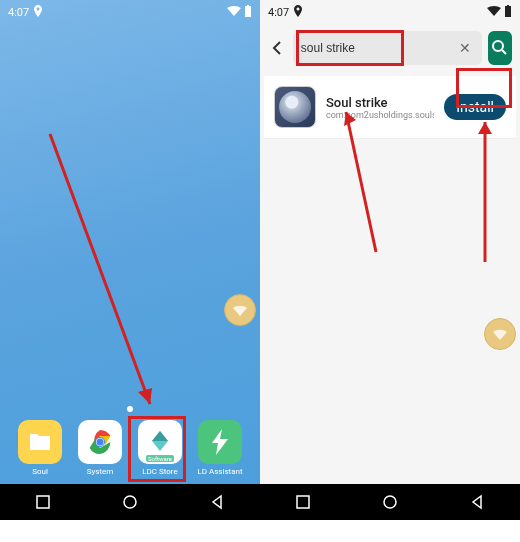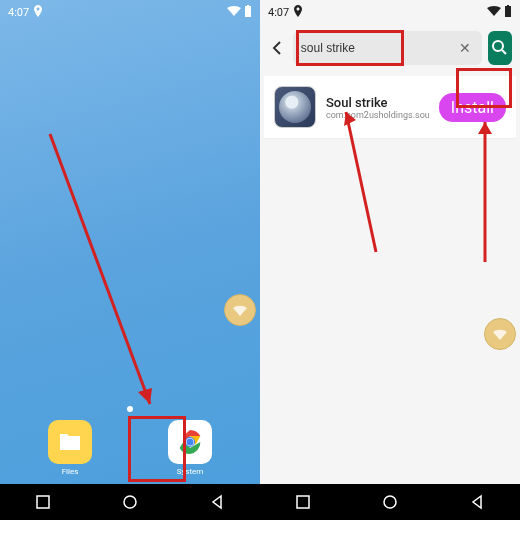--- a/index.html
+++ b/index.html
@@ -48,21 +48,21 @@
     .search-input { flex: 1; border: none; background: transparent; font-size: 12px; outline: none; color: #333; }
     .clear-x { width: 18px; height: 18px; color: #666; display: flex; align-items: center; justify-content: center; font-size: 14px; }
     .search-btn { width: 36px; height: 34px; background: #0a7d5e; border-radius: 6px; display: flex; align-items: center; justify-content: center; }
     
     .result-card { background: #fff; margin: 4px 4px 0 4px; padding: 10px; display: flex; align-items: center; gap: 10px; border-bottom: 1px solid #eee; }
     .app-icon { width: 42px; height: 42px; border-radius: 8px; background: linear-gradient(135deg, #4a5a7a, #2c3a5a); border: 1px solid #ccc; position: relative; overflow: hidden; }
     .app-icon::after { content: ''; position: absolute; inset: 4px; background: radial-gradient(circle at 40% 35%, #e8eef5 6px, #b8c5d5 7px, #6a7a9a 20px); border-radius: 50%; }
     .app-text { flex: 1; overflow: hidden; }
     .app-title { font-size: 13px; color: #222; font-weight: 500; }
     .app-package { font-size: 9px; color: #888; overflow: hidden; }
-    .install-btn { background: #d946ef; color: #fff; border-radius: 14px; padding: 5px 12px; font-size: 16px; }
+    .install-btn { background: #0c4a6e; color: #fff; border-radius: 14px; padding: 5px 12px; font-size: 14px; }
     
     .red-box { position: absolute; border: 3px solid #d32020; pointer-events: none; }
     .arrow { position: absolute; pointer-events: none; }
     .arrow svg { display: block; }
   </style>
 </head>
 <body>
 
 <div class="container">
 
@@ -100,36 +100,54 @@
 
       <div class="page-dot"></div>
 
       <div class="dock">
         <div class="dock-item">
           <div class="dock-icon files-icon">
             <svg width="24" height="20" viewBox="0 0 24 20">
                 <path d="M2 2h7l2 2h11v14H2V2z" fill="#fff"></path>
               </svg>
           </div>
-          <div class="dock-label">Files</div>
+          <div class="dock-label">Soul</div>
         </div>
         <div class="dock-item">
           <div class="dock-icon browser-icon">
             <svg width="28" height="28" viewBox="0 0 28 28">
                 <circle cx="14" cy="14" r="12" fill="#fff"></circle>
                 <path d="M14 2a12 12 0 0 1 10.4 6H14l-5 8.7A12 12 0 0 1 14 2z" fill="#ea4335"></path>
                 <path d="M14 26a12 12 0 0 1-10.4-6L9 11.3 14 20l10.4-6A12 12 0 0 1 14 26z" fill="#34a853"></path>
                 <path d="M24.4 8l-5 8.7L14 8h10.4z" fill="#fbbc05"></path>
                 <circle cx="14" cy="14" r="5" fill="#4285f4"></circle>
                 <circle cx="14" cy="14" r="4" fill="#fff"></circle>
                 <circle cx="14" cy="14" r="3.5" fill="#4285f4"></circle>
               </svg>
           </div>
           <div class="dock-label">System</div>
         </div>
+        <div class="dock-item">
+          <div class="dock-icon ldc-icon">
+            <svg width="30" height="30" viewBox="0 0 30 30">
+                <path d="M15 4l-8 10 8 10 8-10z" fill="#5cc9c9"></path>
+                <path d="M15 4l-8 10h16z" fill="#3a9d9d"></path>
+              </svg>
+            <div style="position:absolute;bottom:2px;font-size:6px;background:#5cc9a3;color:#fff;padding:0 2px;border-radius:2px">Software</div>
+          </div>
+          <div class="dock-label">LDC Store</div>
+        </div>
+        <div class="dock-item">
+          <div class="dock-icon ld-icon">
+            <svg width="20" height="26" viewBox="0 0 20 26">
+                <path d="M12 0L2 14h6l-2 12L18 10h-8z" fill="#fff"></path>
+              </svg>
+          </div>
+          <div class="dock-label">LD Assistant</div>
+        </div>
       </div>
 
       <div class="red-box" style="bottom:2px; left:128px; width:58px; height:66px;"></div>
 
       <div class="arrow" style="top:100px; left:40px;">
         <svg width="140" height="300">
             <line x1="10" y1="10" x2="110" y2="280" stroke="#d32020" stroke-width="3"></line>
             <polygon points="110,280 98,268 112,264" fill="#d32020"></polygon>
           </svg>
       </div>

